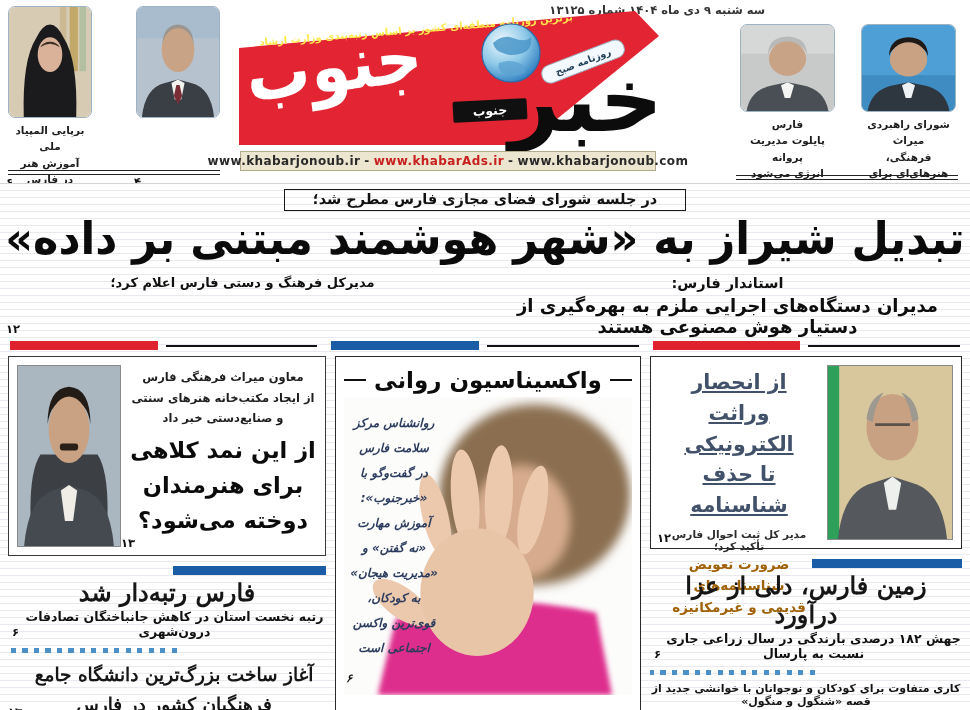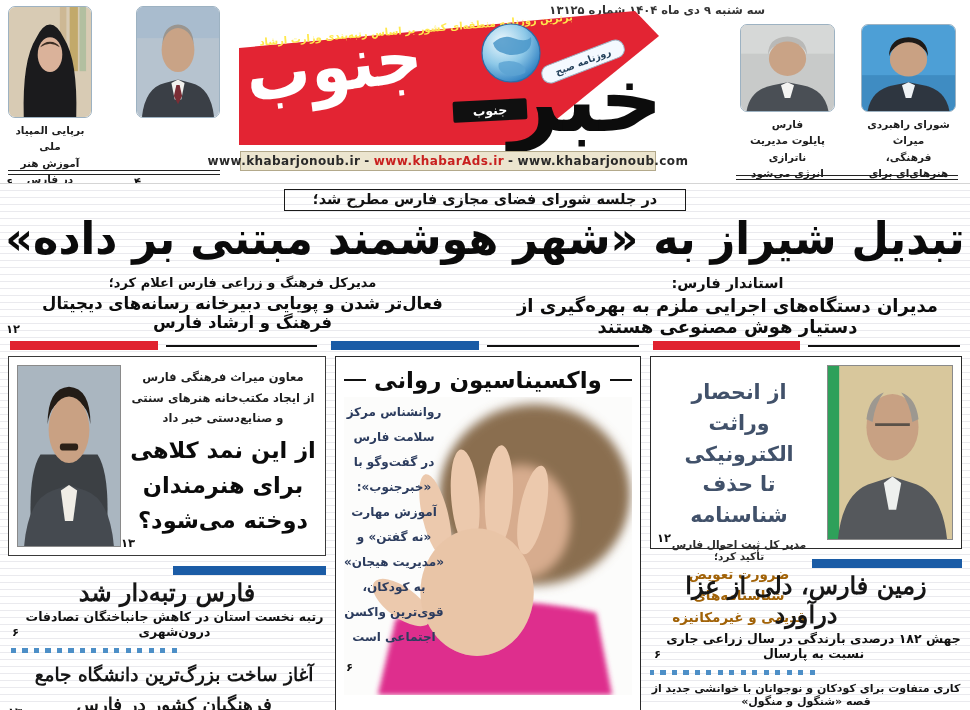--- a/index.html
+++ b/index.html
@@ -68,33 +68,33 @@
   .col.rc { flex:0 0 312px; }
   .col.mc { flex:0 0 306px; }
   .col.lc { flex:1; }
 
   .abox { background:#fff; border:1.5px solid #2a2a2a; position:relative; display:flex; gap:8px; padding:8px; }
   .abox .ph { border:1px solid #8a8a8a; flex:none; display:block; }
 
   
   .rc .abox { height:193px; }
   .rc .abox .ph { width:126px; height:175px; }
-  .rc-head { font-size:20.5px; font-weight:800; color:#41516a; text-align:center; line-height:1.5; margin-top:12px; }
+  .rc-head { font-size:20.5px; font-weight:800; color:#41516a; text-align:center; line-height:1.5; margin-top:2px;text-decoration:underline; }
   .rc-kick { font-size:10.5px; font-weight:bold; color:#2c2c2c; text-align:center; margin-top:7px; }
   .rc-sub { font-size:13.5px; font-weight:800; color:#a16207; text-align:center; line-height:1.6; margin-top:2px; }
   .abox .page-num { position:absolute; left:6px; bottom:3px; }
 
   
   .mc-box { background:#fff; border:1.5px solid #2a2a2a; height:372px; padding:10px 8px; position:relative; }
   .mc-title-row { display:flex; align-items:center; gap:8px; }
   .mc-title-row .tl { flex:1; border-top:2.6px solid #111; }
   .mc-title { font-size:23px; font-weight:900; color:#0c0c0c; white-space:nowrap; }
   .mc-body { position:relative; height:298px; margin-top:4px; }
   .mc-art { position:absolute; inset:0; width:100%; height:100%; }
-  .mc-side { position:absolute; top:3px; left:0; width:100px; font-size:12px; font-weight:800; color:#2c3c5e; line-height:2.08; text-align:center; }
+  .mc-side { position:absolute; top:14px; left:0; width:100px; font-size:12px; font-weight:800; color:#2c3c5e; line-height:2.08; text-align:center;font-style:italic; }
   .mc-side .page-num { display:block; text-align:left; margin-top:6px; padding-left:2px; }
 
   
   .lc .abox { height:200px; border-color:#3a3a3a; }
   .lc .abox .ph { width:104px; height:182px; }
   .lc-kick { font-size:11.5px; font-weight:bold; color:#1e1e1e; text-align:center; line-height:1.8; margin-top:2px; }
   .lc-head { font-size:22.5px; font-weight:900; color:#0b0b0b; text-align:center; line-height:1.55; margin-top:4px; }
   .lc .abox .page-num { left:auto; right:190px; bottom:5px; }
 
   
@@ -198,39 +198,38 @@
       <figure class="headfig">
         <svg class="ph" viewBox="0 0 100 120" preserveAspectRatio="none">
           <rect width="100" height="120" fill="#c8cac9"></rect>
             <rect width="100" height="40" fill="#d6d8d7"></rect>
           <path d="M29 42 Q29 17 50 16 Q71 17 71 42 Q68 26 50 25 Q32 26 29 42Z" fill="#b9b9b7"></path>
           <ellipse cx="50" cy="47" rx="20" ry="24" fill="#c9a386"></ellipse>
           <path d="M6 120 Q10 90 34 84 L50 80 L66 84 Q90 90 94 120 Z" fill="#4a4f55"></path>
           <polygon points="43,84 50,80 57,84 53,102 47,102" fill="#f4f4f2"></polygon>
         </svg>
         <figcaption class="pre">فارس
-پایلوت مدیریت ناترازی
+پایلوت مدیریت پروانه
 انرژی می‌شود</figcaption>
         <span class="page-num">۱۲</span>
       </figure>
     </div>
     <div class="dbl-rule r"></div>
   </div>
 
   <div class="lead stripes">
     <div class="kicker-box">در جلسه شورای فضای مجازی فارس مطرح شد؛</div>
     <div class="main-headline">تبدیل شیراز به «شهر هوشمند مبتنی بر داده»</div>
     <div class="lead-split">
       <div class="lead-sub right">
         <div class="sk">استاندار فارس:</div>
         <div class="tx">مدیران دستگاه‌های اجرایی ملزم به بهره‌گیری از دستیار هوش مصنوعی هستند</div>
       </div>
       <div class="lead-sub left">
-        <div class="sk">مدیرکل فرهنگ و زراعی فارس اعلام کرد؛</div>
-        <div class="tx">فعال‌تر شدن و پویایی دبیرخانه رسانه‌های دیجیتال فرهنگ و ارشاد فارس</div>
+        <div class="sk">مدیرکل فرهنگ و دستی فارس اعلام کرد؛</div>
         <span class="page-num">۱۲</span>
       </div>
     </div>
   </div>
 
   <div class="stripes">
     <div class="bars-row">
       <div class="bcol">
           <div class="thin"></div>
           <div class="thick red"></div>

